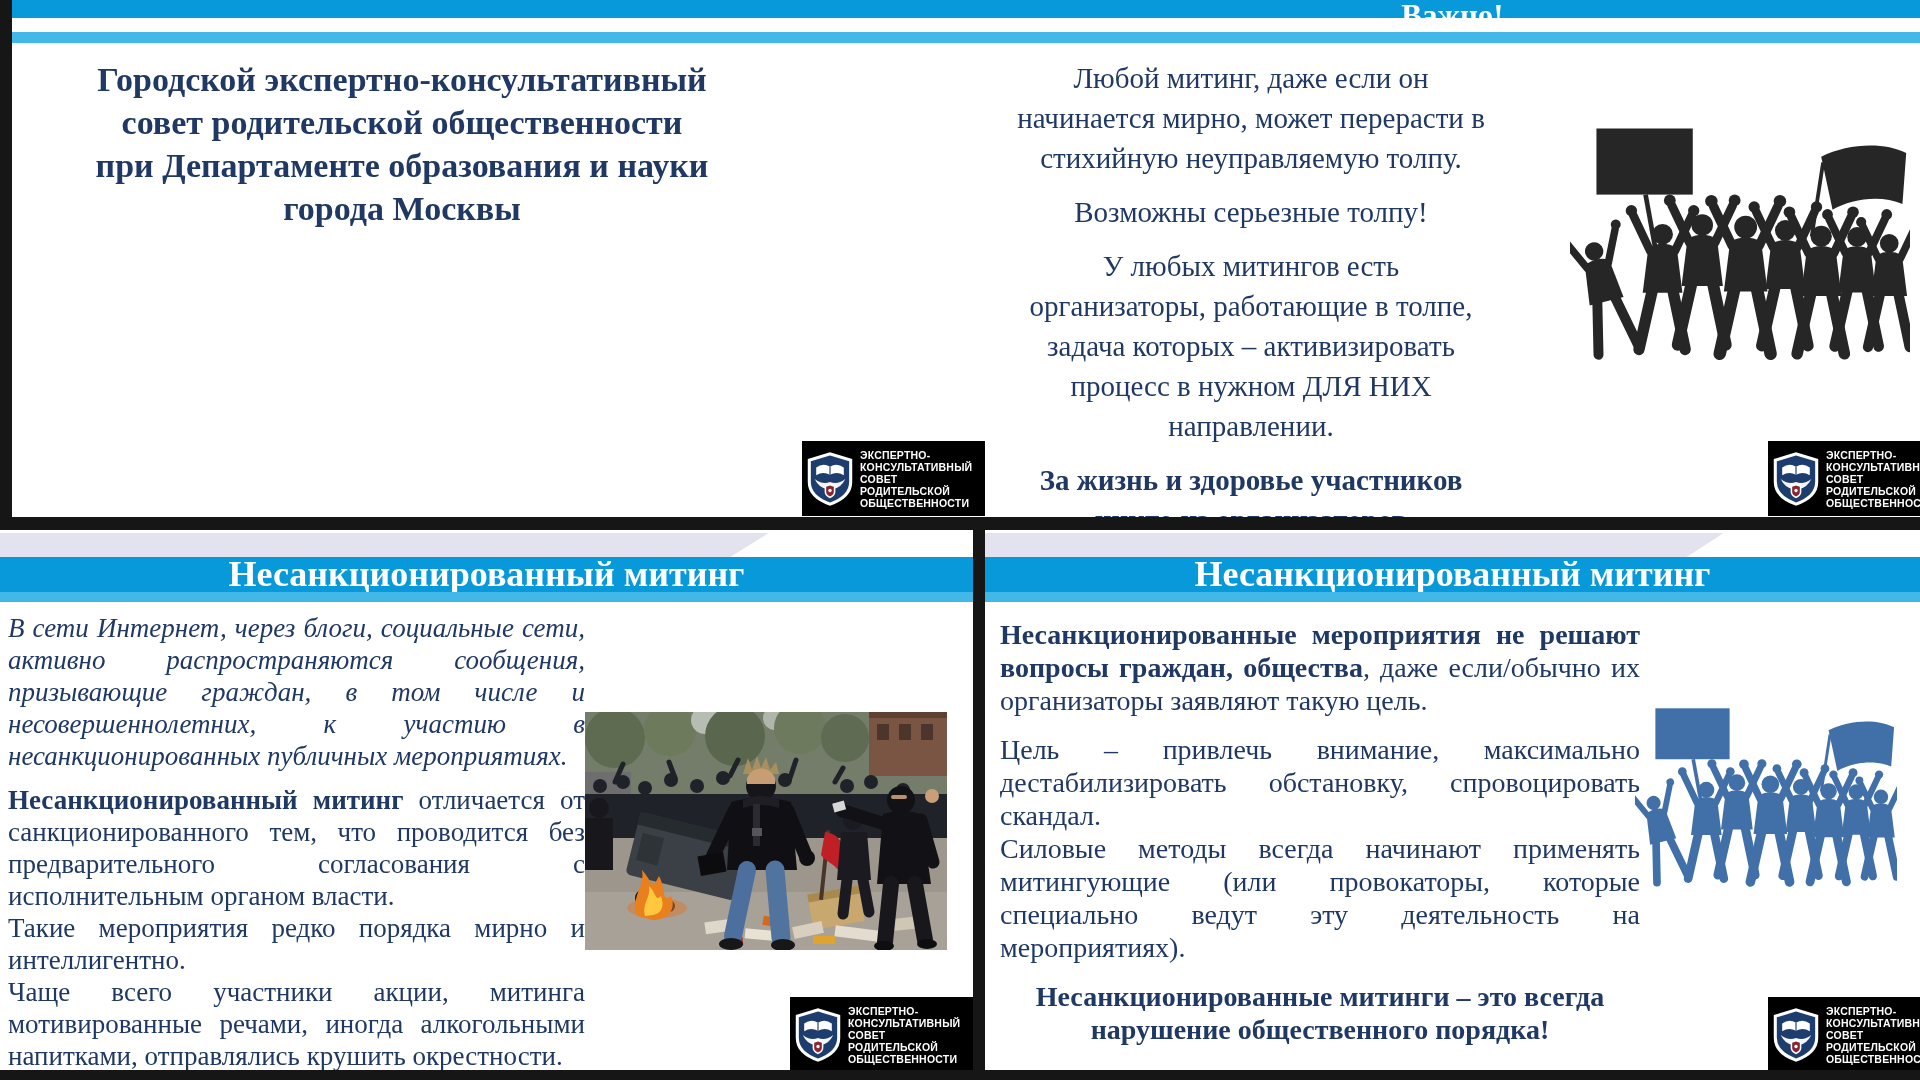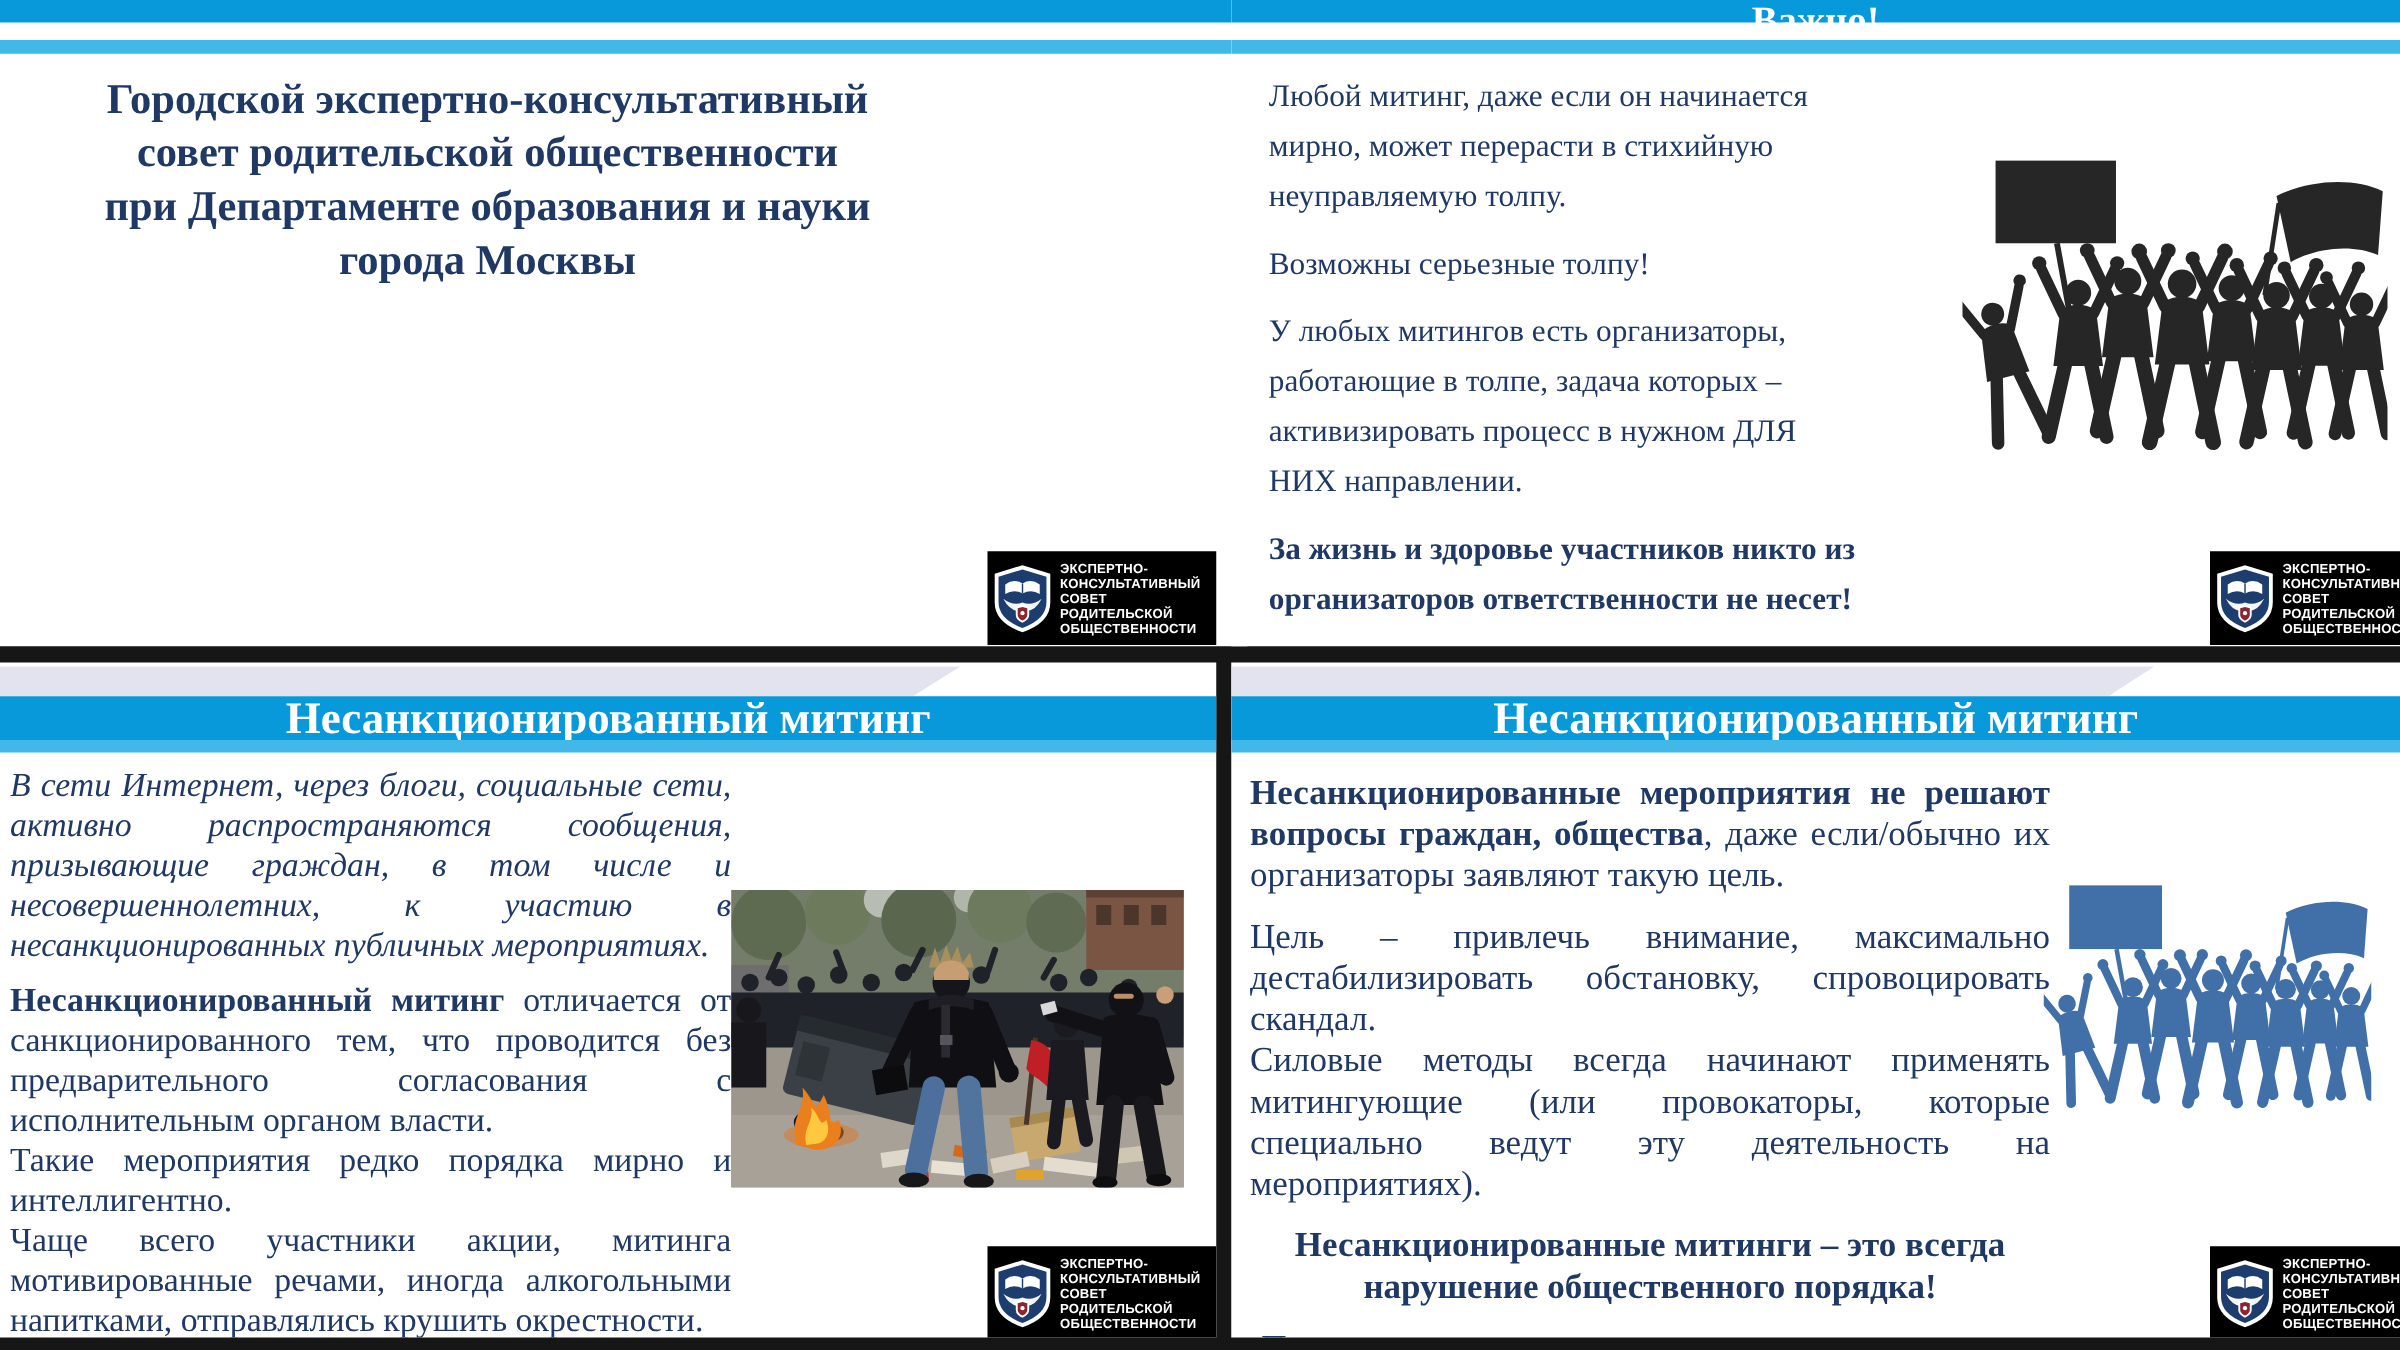--- a/index.html
+++ b/index.html
@@ -2,21 +2,21 @@
 <html><head>
 <meta charset="utf-8">
 <style>
   html,body{margin:0;padding:0;}
   body{
     width:1920px;height:1080px;position:relative;overflow:hidden;
     background:#161616;
     font-family:"Liberation Serif","DejaVu Serif",serif;
   }
   .slide{position:absolute;background:#ffffff;overflow:hidden;}
-  #slide-tl{left:0;top:0;width:973px;height:517px;padding-left:25px;}
+  #slide-tl{left:12px;top:0;width:973px;height:517px;}
   #slide-tr{left:985px;top:0;width:935px;height:517px;}
   #slide-bl{left:0;top:530px;width:973px;height:540px;}
   #slide-br{left:985px;top:530px;width:935px;height:540px;}
 
   
   .hbar{position:absolute;left:0;right:0;background:#0899db;}
   .hlight{position:absolute;left:0;right:0;background:#41b8e8;}
   .top .hbar{top:0;height:18px;}
   .top .hlight{top:32px;height:11px;}
   .bottom .chevron{position:absolute;top:3px;left:0;width:79%;height:24px;background:#e3e3f0;
@@ -32,21 +32,21 @@
 
   
   .tl-title{
     position:absolute;left:50px;top:58px;width:680px;
     color:#1f3864;font-weight:bold;font-size:34px;line-height:43px;text-align:center;
   }
 
   
   .body{color:#1f3864;position:absolute;}
   .body p{margin:0;}
-  .tr-body{left:30px;top:58px;width:472px;font-size:25px;line-height:40px;text-align:left;}
+  .tr-body{left:30px;top:58px;width:472px;font-size:29px;line-height:40px;text-align:center;}
   .tr-body p{margin:0 0 14px 0;}
   .bl-body{left:8px;top:82px;width:577px;font-size:27px;line-height:32px;text-align:justify;}
   .bl-body p.gap{margin-bottom:12px;font-style:italic;}
   .br-body{left:15px;top:88px;width:640px;font-size:28px;line-height:33px;text-align:justify;}
   .br-body p.gap{margin-bottom:16px;}
   .br-body p.center{text-align:center;font-family:Liberation Serif, serif;}
   .bold{font-weight:bold;}
 
   
   .crowd{position:absolute;}

